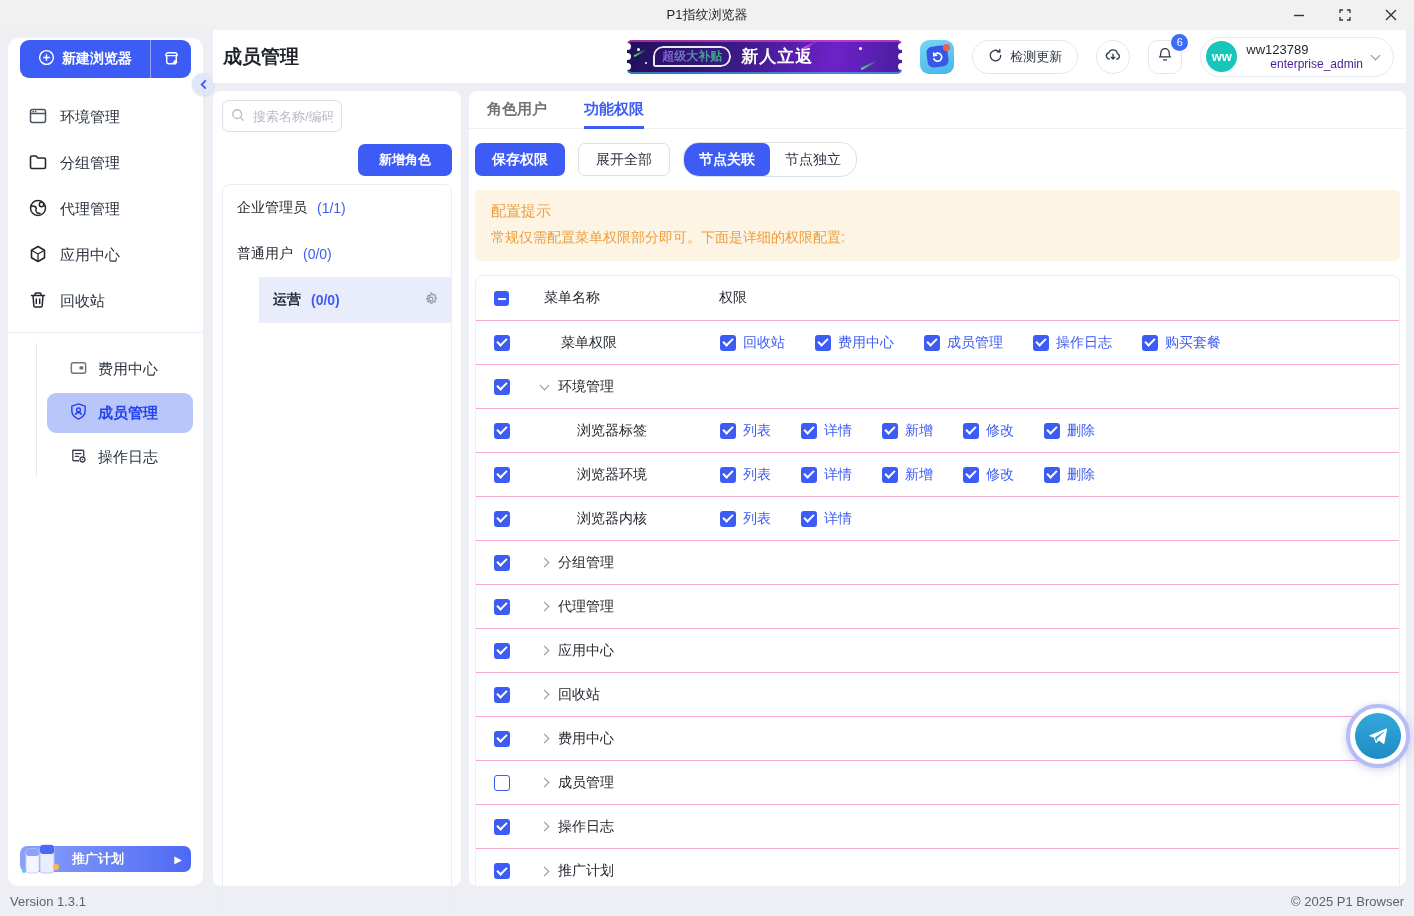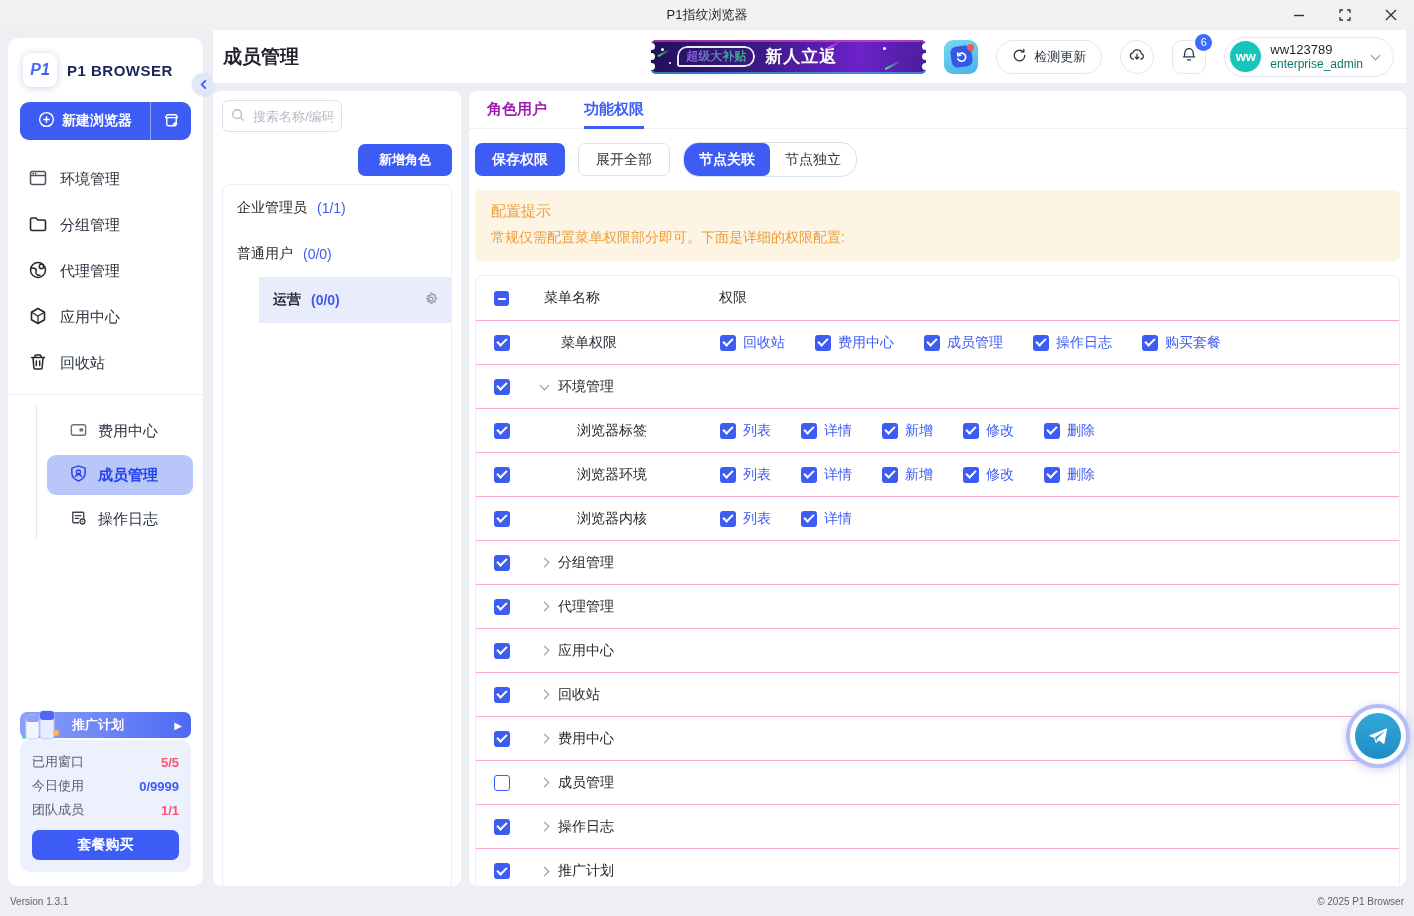--- a/index.html
+++ b/index.html
@@ -8,21 +8,21 @@
 
   
   .titlebar { position:absolute; top:0; left:0; right:0; height:30px; background:#f1f1f2;
     display:flex; align-items:center; justify-content:center; }
   .titlebar .wtitle { font-size:13px; color:#1f2329; }
   .wcontrols { position:absolute; right:0; top:0; height:30px; display:flex; }
   .wbtn { width:46px; height:30px; display:flex; align-items:center; justify-content:center; color:#333; }
 
   
   .footer { position:absolute; left:0; right:0; bottom:0; height:30px; display:flex;
-    align-items:center; justify-content:space-between; padding:0 10px; color:#5f6368; font-size:10px; }
+    align-items:center; justify-content:space-between; padding:0 10px; color:#5f6368; font-size:13px; }
 
   
   .sidebar { position:absolute; left:8px; top:38px; width:195px; height:848px; background:#fff;
     border-radius:10px; overflow:visible; }
   .logo-row { display:flex; align-items:center; gap:9px; padding:14px 0 12px 14px; }
   .logo-tile { width:36px; height:36px; border-radius:9px; background:#fff; box-shadow:0 1px 6px rgba(40,60,180,.18);
     display:flex; align-items:center; justify-content:center; font-weight:800; font-size:16px; font-style:italic;
     background-image:linear-gradient(135deg,#4f7dff,#2b50f0); color:transparent; -webkit-background-clip:text; background-clip:text; }
   .logo-word { font-size:15px; font-weight:800; color:#1b2559; letter-spacing:.5px; }
   .collapse-btn { position:absolute; right:-11px; top:35px; width:22px; height:22px; border-radius:50%;
@@ -91,21 +91,21 @@
   .hbtn.round { width:34px; }
   .hbtn.square { width:34px; border-radius:10px; position:relative; }
   .badge { position:absolute; top:-7px; right:-7px; min-width:17px; height:17px; border-radius:9px;
     background:#3d6af6; color:#fff; font-size:11px; display:flex; align-items:center; justify-content:center; padding:0 4px; }
 
   .userpill { height:40px; border:1px solid #e7e9f0; border-radius:21px; display:flex; align-items:center;
     gap:9px; padding:0 14px 0 5px; }
   .avatar { width:31px; height:31px; border-radius:50%; background:#17c5bb; color:#fff; font-size:13px;
     font-weight:700; display:flex; align-items:center; justify-content:center; }
   .uname { font-size:13px; color:#1f2329; line-height:15px; }
-  .urole { font-size:12px; color:#0f766e; line-height:14px; }
+  .urole { font-size:12px; color:#4c1d95; line-height:14px;margin-left:24px; }
 
   
   .rolepanel { position:absolute; left:213px; top:91px; width:248px; height:795px; background:#fff; border-radius:8px; }
   .role-top { display:flex; gap:16px; padding:9px 9px 4px 9px; }
   .searchbox { position:relative; flex:1; }
   .searchbox input { width:100%; height:32px; border:1px solid #dcdfe6; border-radius:7px; padding:0 8px 0 30px;
     font-size:13px; color:#333; outline:none; font-family:inherit; }
   .searchbox input::placeholder { color:#b4bac4; }
   .searchbox .sic { position:absolute; left:9px; top:8px; }
   .addrole { width:94px; height:32px; background:#3d5cf5; color:#fff; border-radius:7px; font-size:13px;
@@ -113,21 +113,21 @@
   .rolelist { margin:4px 9px; border:1px solid #ebeef5; border-radius:8px; height:740px; overflow:hidden; }
   .rrow { display:flex; align-items:center; height:46px; padding:0 12px 0 14px; font-size:14px; color:#24292f; }
   .rrow .cnt { color:#3d5cf5; margin-left:10px; }
   .rrow.sel { background:#e9ecfb; font-weight:700;margin-left:36px; }
   .rrow .sp { flex:1; }
 
   
   .content { position:absolute; left:469px; top:91px; width:937px; height:795px; background:#fff;
     border-radius:8px; overflow:hidden; }
   .tabs { display:flex; gap:37px; padding:0 18px; height:38px; border-bottom:1px solid #eef0f4; }
-  .tab { position:relative; display:flex; align-items:center; font-size:15px; font-weight:700; color:#a21caf; }
+  .tab { position:relative; display:flex; align-items:center; font-size:15px; font-weight:700; color:#737373; }
   .tab.active { color:#3d5cf5; }
   .tab.active::after { content:""; position:absolute; left:0; right:0; bottom:-1px; height:3px; background:#3d5cf5; }
 
   .toolbar { display:flex; align-items:center; gap:13px; padding:13px 0 0 6px; }
   .btn { height:33px; border-radius:7px; display:flex; align-items:center; justify-content:center;
     font-size:14px; padding:0 17px; }
   .btn.primary { background:#3d5cf5; color:#fff; font-weight:700; }
   .btn.ghost { background:#fff; border:1px solid #dcdfe6; color:#2b3440; }
   .seg { display:flex; border:1px solid #dcdfe6; border-radius:16px; overflow:hidden; }
   .seg .sbtn { height:33px; width:86px; display:flex; align-items:center; justify-content:center; font-size:14px; color:#2b3440; }
@@ -191,24 +191,20 @@
       </div>
       <div class="wbtn">
         <svg width="12" height="12" viewBox="0 0 12 12">
             <path d="M1 1l10 10M11 1L1 11" stroke="#333" stroke-width="1.4"></path>
           </svg>
       </div>
     </div>
   </div>
 
   <div class="sidebar">
-    <div class="logo-row">
-      <div class="logo-tile">P1</div>
-      <div class="logo-word">P1 BROWSER</div>
-    </div>
     <div class="collapse-btn">
       <svg width="9" height="9" viewBox="0 0 10 10" fill="none" stroke="#3d5cf5" stroke-width="2" stroke-linecap="round">
           <path d="M7 1L3 5l4 4"></path>
         </svg>
     </div>
 
     <div class="newbtn">
       <div class="main">
         <span>
           <svg width="17" height="17" viewBox="0 0 18 18" fill="none" stroke="#fff" stroke-width="1.5">
@@ -322,35 +318,20 @@
             <rect x="6" y="12" width="13" height="24" rx="3" fill="#f4f6ff" stroke="#c8d2f5"></rect>
             <rect x="20" y="8" width="14" height="28" rx="3" fill="#e8edff" stroke="#b9c6fa"></rect>
             <rect x="20" y="8" width="14" height="9" rx="3" fill="#4d69f4"></rect>
             <rect x="6" y="12" width="13" height="7" rx="3" fill="#8ba0fa"></rect>
             <circle cx="36" cy="30" r="3" fill="#ffb74d"></circle>
               <circle cx="4" cy="34" r="2" fill="#4dd0e1"></circle>
             </svg>
         </span>
         <span class="ptxt">推广计划</span>
         <span class="arr">▶</span>
-      </div>
-      <div class="promo-card">
-        <div class="stat">
-          <span>已用窗口</span>
-          <b class="v-red">5/5</b>
-        </div>
-        <div class="stat">
-          <span>今日使用</span>
-          <b class="v-blue">0/9999</b>
-        </div>
-        <div class="stat">
-          <span>团队成员</span>
-          <b class="v-red">1/1</b>
-        </div>
-        <div class="buybtn">套餐购买</div>
       </div>
     </div>
   </div>
 
   <div class="mheader">
     <span class="page-title">成员管理</span>
     <div class="hgroup">
       <div class="adbanner">
         <span class="star" style="left:10px;top:8px;width:3px;height:3px;"></span>
         <span class="star" style="left:18px;top:22px;width:2px;height:2px;"></span>

